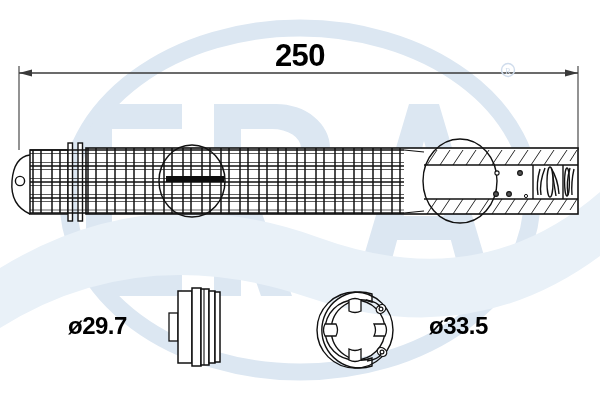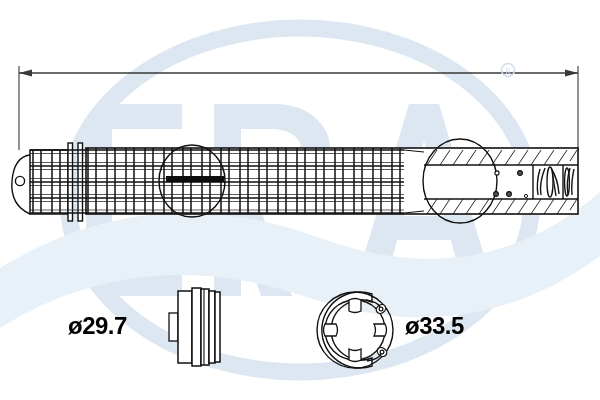--- a/index.html
+++ b/index.html
@@ -41,21 +41,21 @@
     text-align: center;
     font-size: 31px;
     line-height: 31px;
   }
   #label-d297 {
     left: 68px; top: 314px;
     font-size: 24px;
     line-height: 24px;
   }
   #label-d335 {
-    left: 405px; top: 314px;
+    left: 429px; top: 314px;
     font-size: 24px;
     line-height: 24px;
   }
 </style>
 </head>
 <body>
 
 <div id="stage">
 
   <svg class="layer" id="watermark-layer" viewBox="0 0 600 400">
@@ -301,19 +301,20 @@
       </g>
 
       <g fill="none" stroke="#111111" stroke-width="1.3">
         <path d="M366 300 q12 2 14 7"></path>
         <path d="M367 361 q12 -2 14 -7"></path>
       </g>
     </g>
   </svg>
 
   <div id="label-layer" class="layer">
+    <div class="dim-label" id="label-250">250</div>
 
     <div class="dim-label" id="label-d297">ø29.7</div>
 
     <div class="dim-label" id="label-d335">ø33.5</div>
   </div>
 
 </div>
 
 </body></html>

